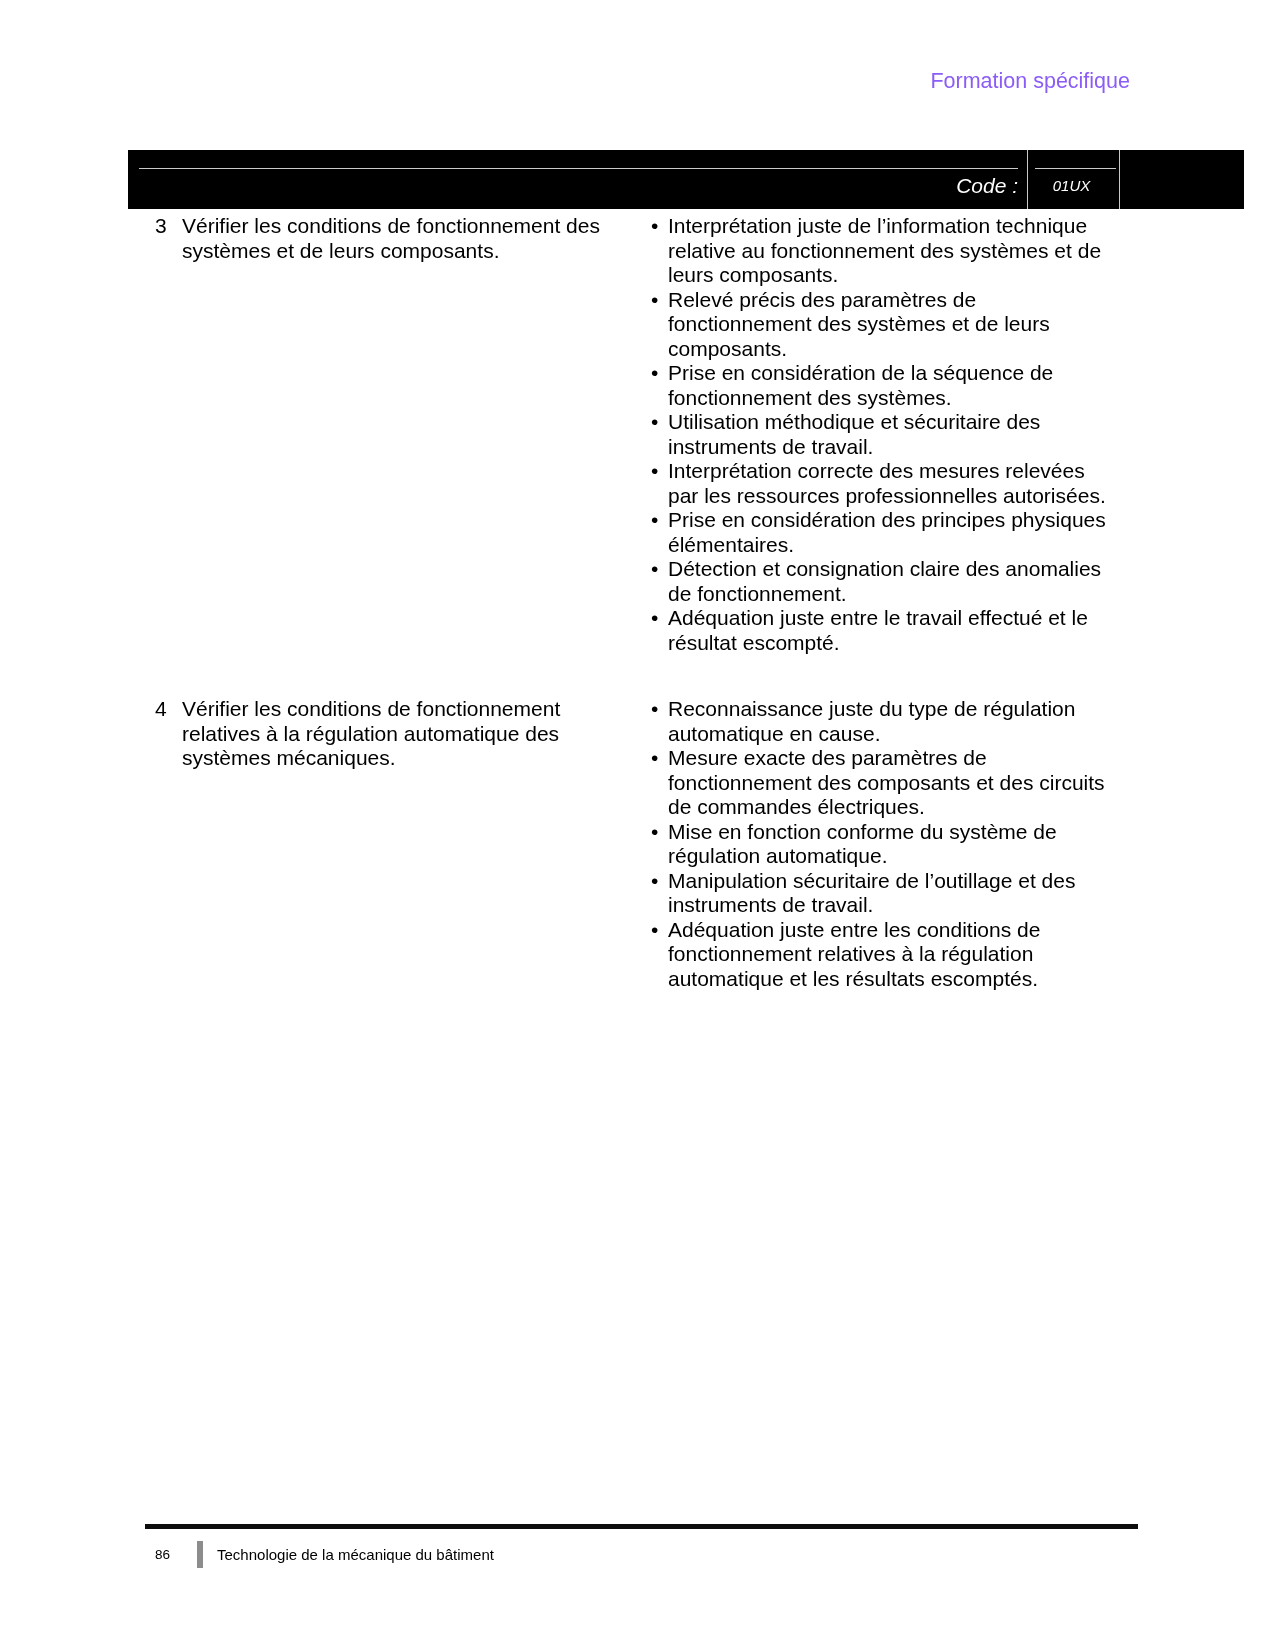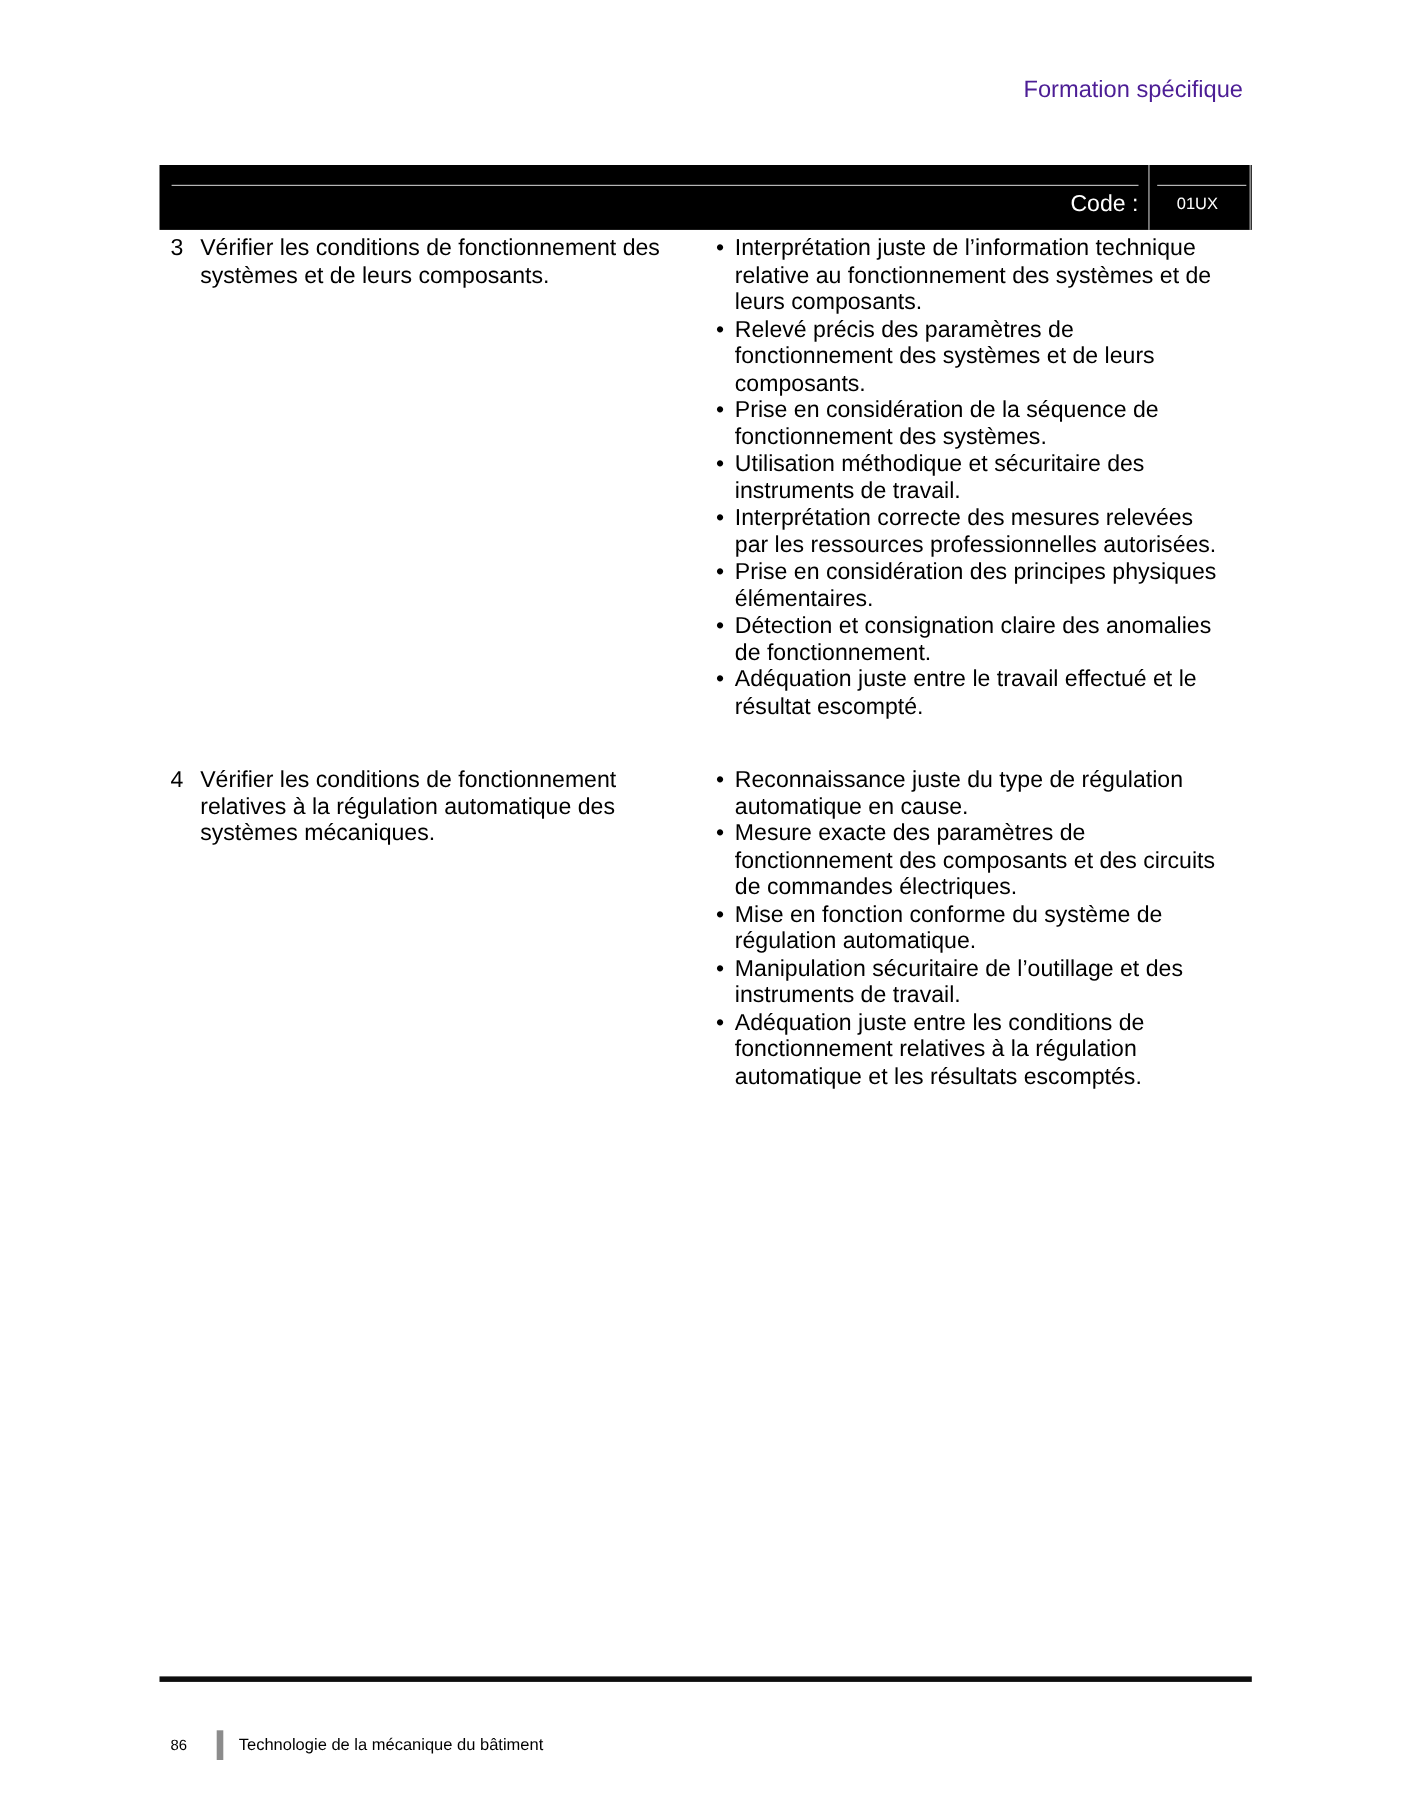--- a/index.html
+++ b/index.html
@@ -19,31 +19,32 @@
 
   
   .page-header {
     position: absolute;
     top: 68px;
     left: 145px;
     width: 985px;
     text-align: right;
     font-size: 21.5px;
     line-height: 26px;
-    color: #4c1d95;
+    color: #8b5cf6;
   }
 
   
   .code-bar {
     position: absolute;
     top: 150px;
-    left: 145px;
-    width: 993px;
+    left: 128px;
+    width: 1116px;
     height: 59px;
     background: #000000;
+    font-style: italic;
   }
   .code-bar .hline-left {
     position: absolute;
     top: 18px;
     left: 11px;
     width: 879px;
     height: 1px;
     background: #c9c9c9;
   }
   .code-bar .hline-right {
@@ -151,21 +152,21 @@
   .footer-rule {
     position: absolute;
     top: 1524px;
     left: 145px;
     width: 993px;
     height: 5px;
     background: #0d0d0d;
   }
   .footer {
     position: absolute;
-    top: 1573px;
+    top: 1541px;
     left: 155px;
     display: flex;
     align-items: center;
     height: 27px;
   }
   .footer .page-number {
     font-size: 13.5px;
     line-height: 16px;
   }
   .footer .footer-sep {

